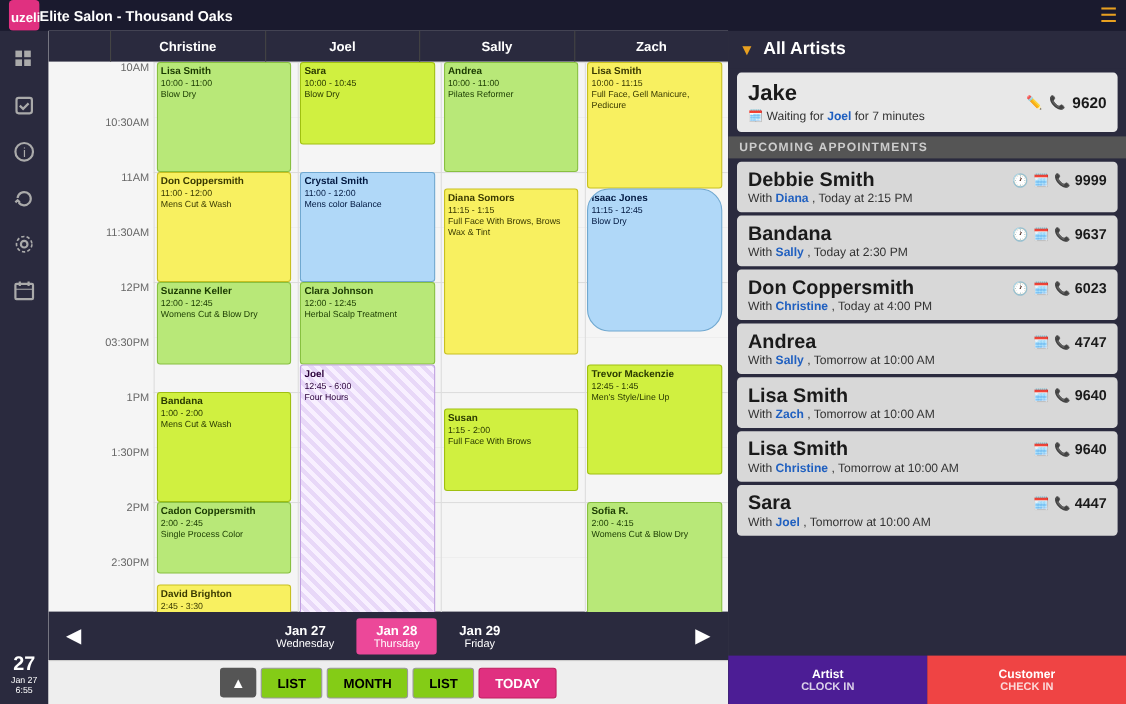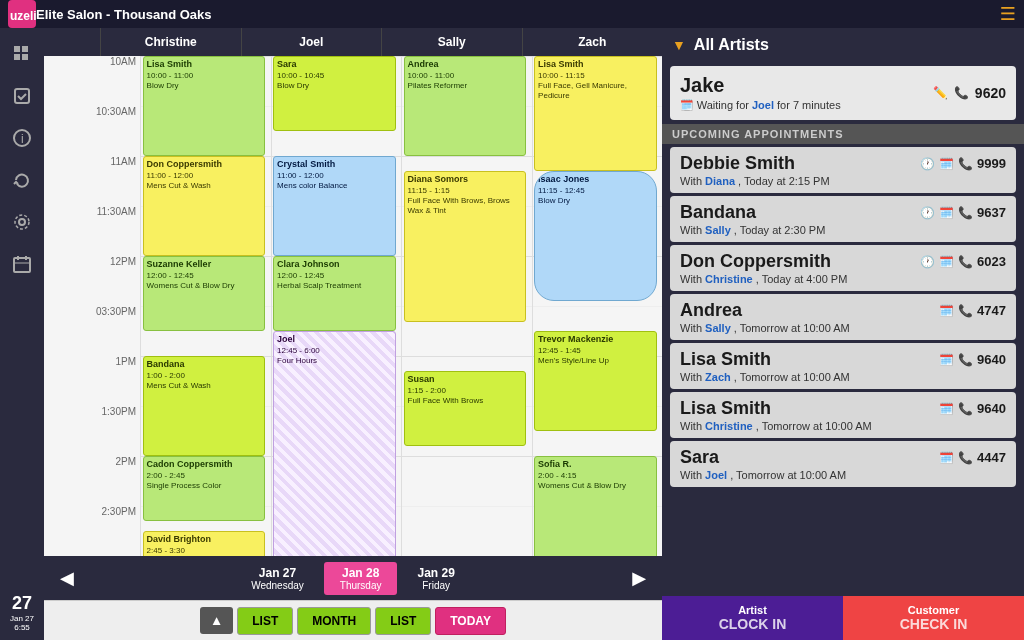--- a/index.html
+++ b/index.html
@@ -252,21 +252,21 @@
       display: flex;
       flex-direction: column;
       align-items: center;
       justify-content: center;
       font-size: 11px;
       font-weight: bold;
       cursor: pointer;
     }
     .bottom-tab.artist { background: #4c1d95; color: white; }
     .bottom-tab.customer { background: #ef4444; color: white; }
-    .bottom-tab-sub { font-size: 14px; opacity: 0.8; }
+    .bottom-tab-sub { font-size: 10px; opacity: 0.8; }
   </style>
 </head>
 <body>
 
 <div class="top-bar">
   <div class="top-bar-left">
     <svg class="logo-icon" viewBox="0 0 28 28">
       <rect width="28" height="28" rx="4" fill="#e03080"></rect>
       <text x="2" y="20" font-size="12" fill="white" font-weight="bold">uzeli</text>
     </svg>

